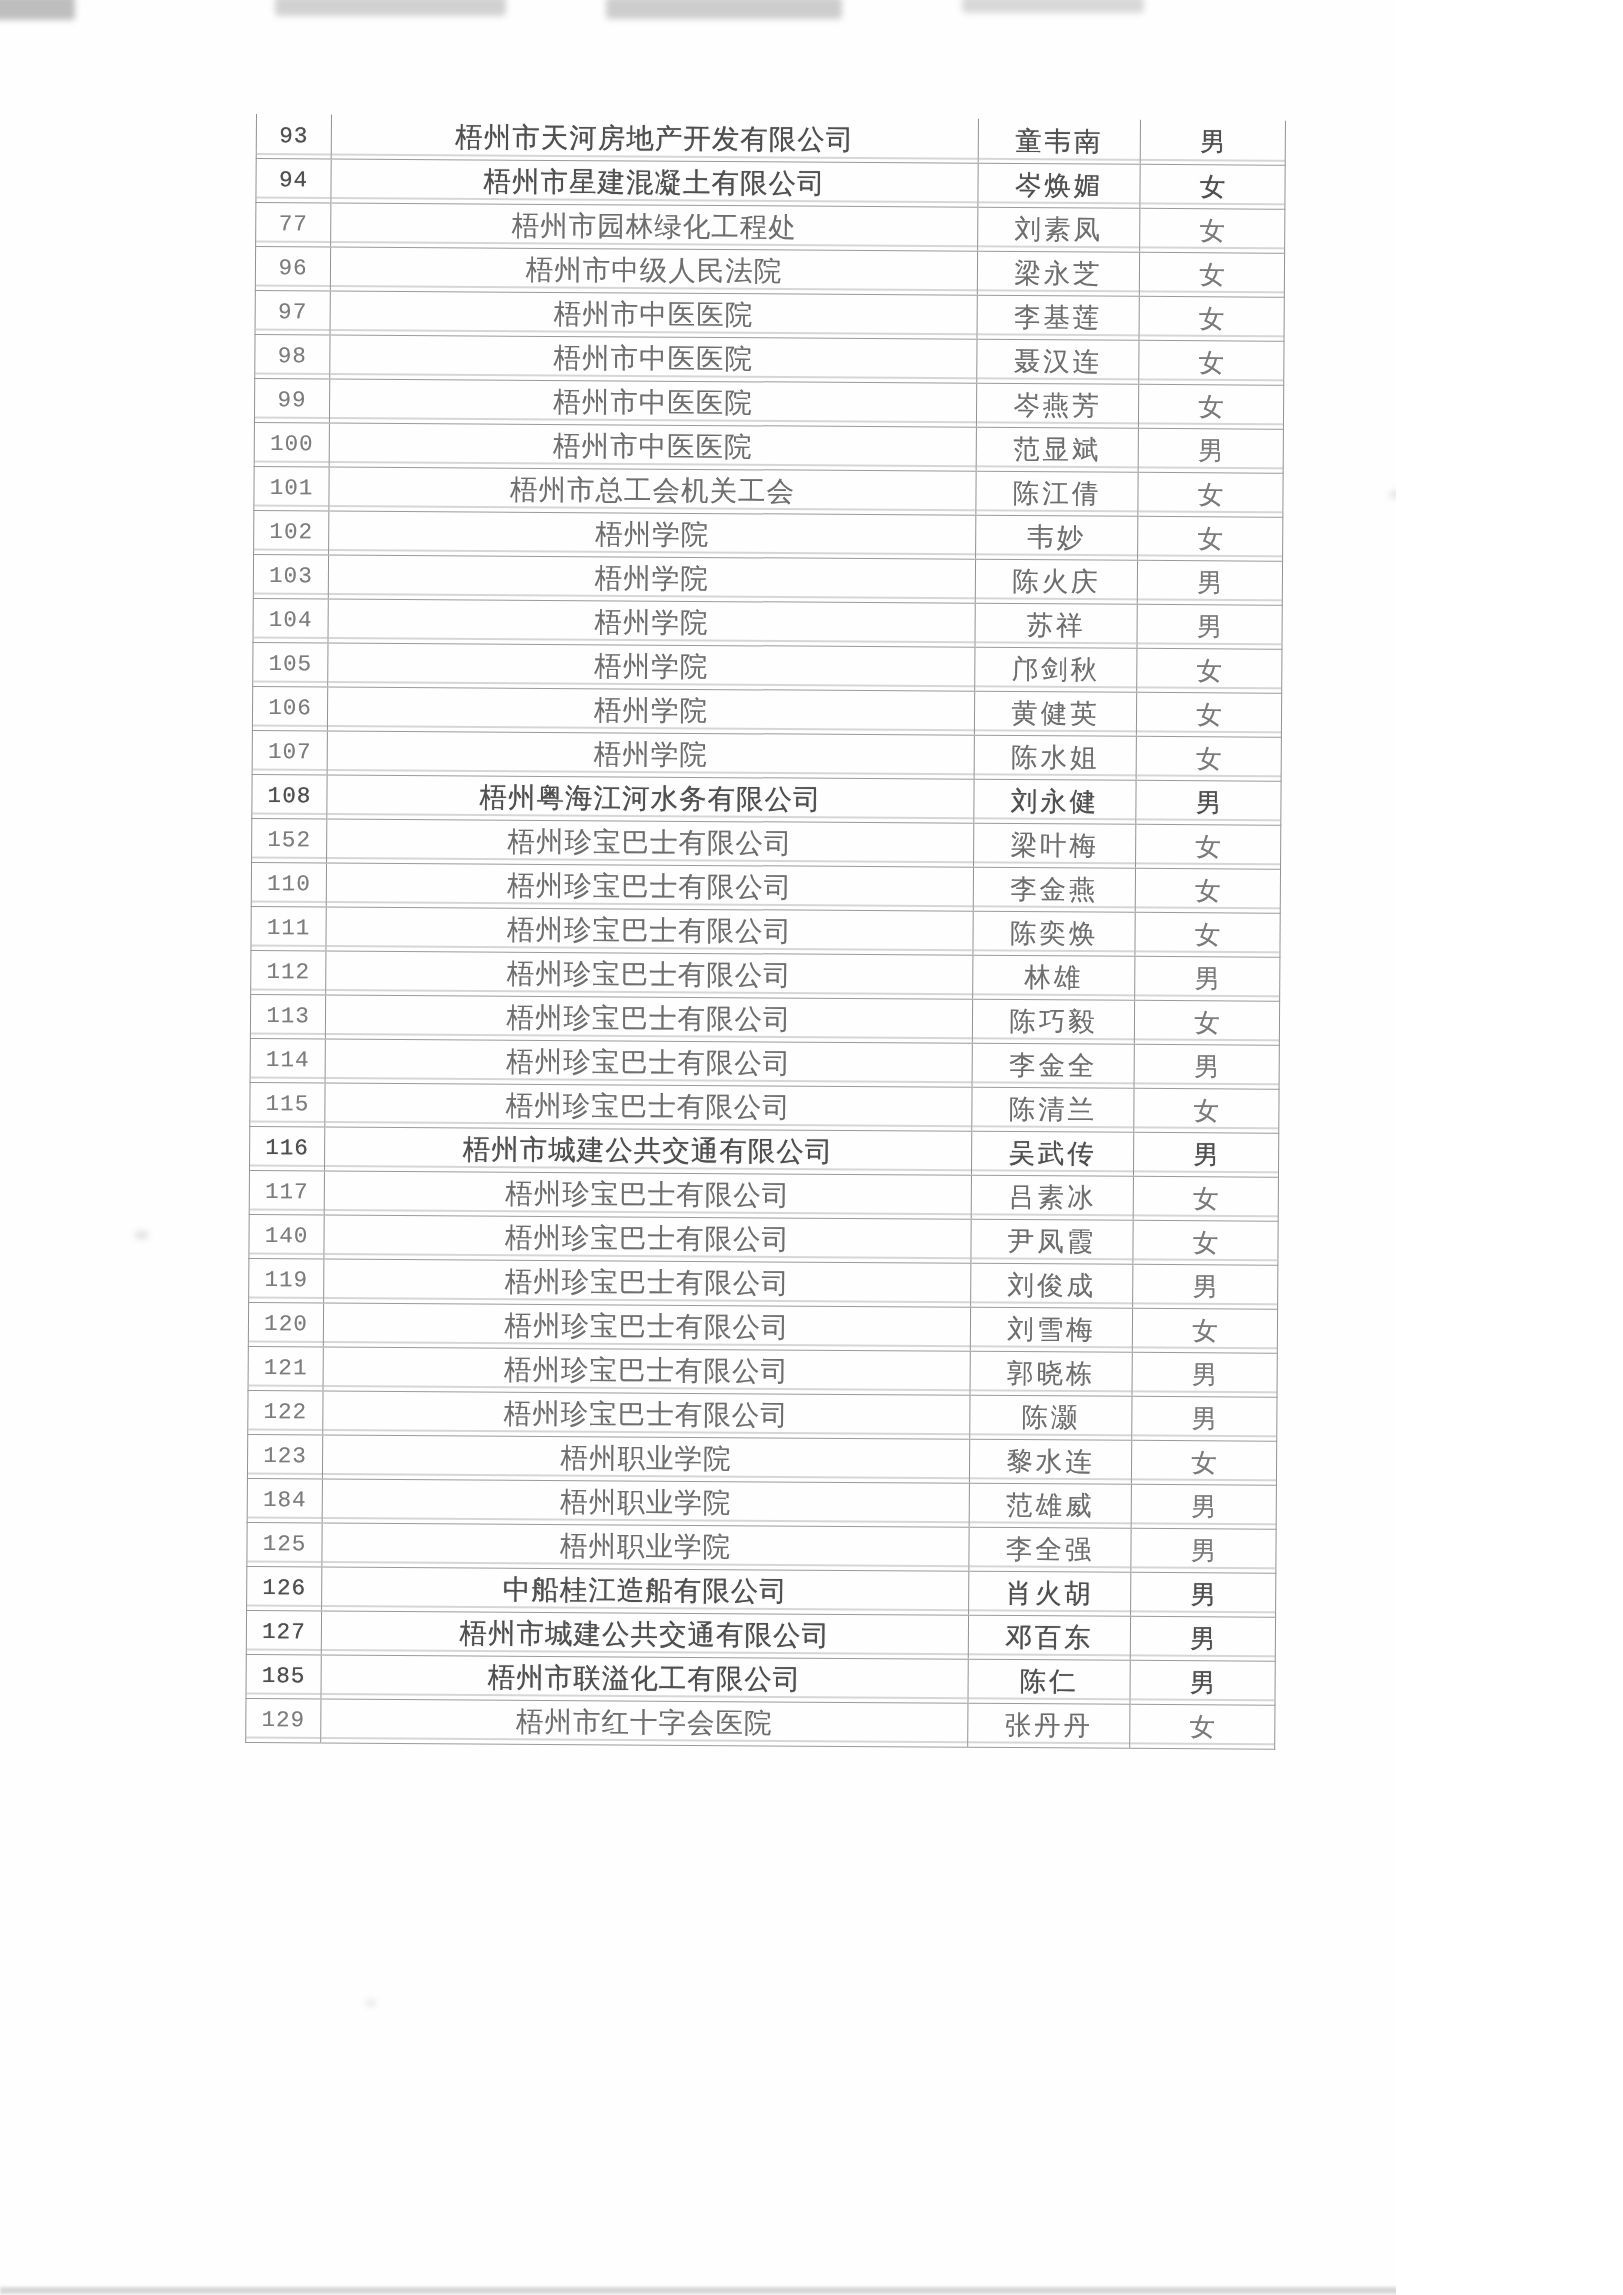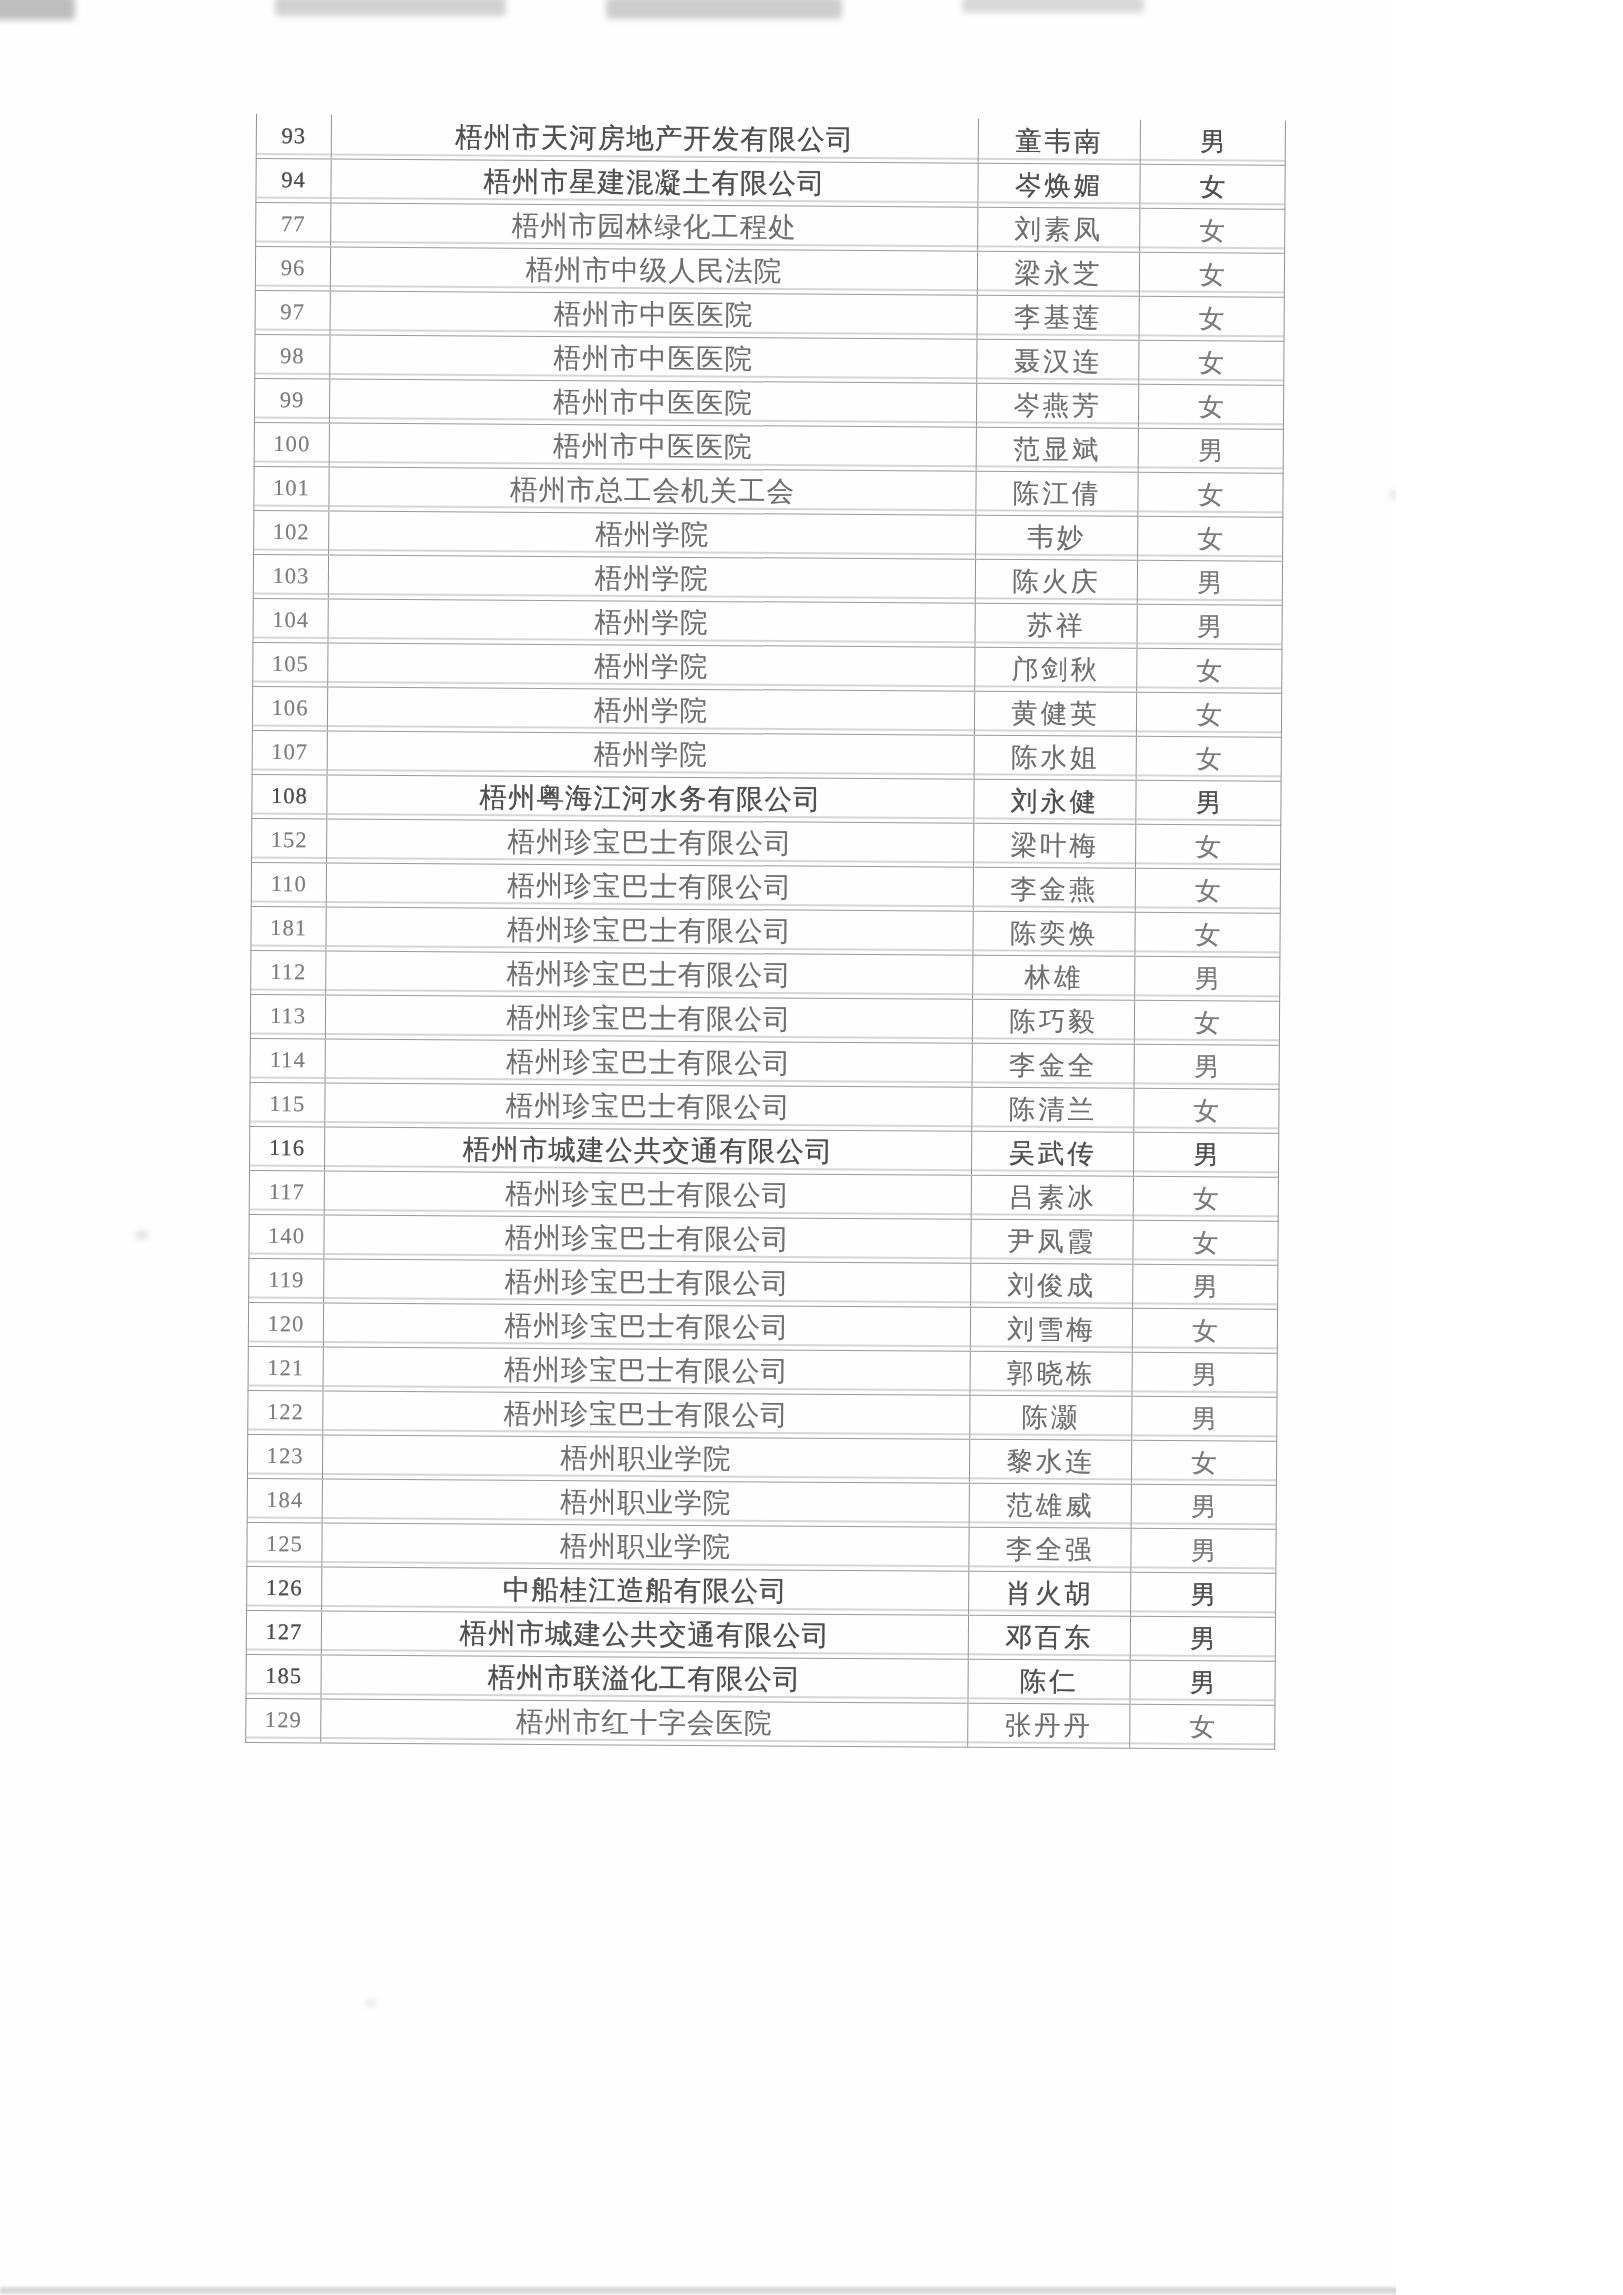--- a/index.html
+++ b/index.html
@@ -6,21 +6,21 @@
     margin: 0;
     padding: 0;
     background: #ffffff;
   }
   .page {
     position: relative;
     width: 1396px;
     height: 2295px;
     background: #fefefe;
     overflow: hidden;
-    font-family: Liberation Serif, serif;
+    font-family: Liberation Mono, monospace;
   }
 
   
   table.roster {
     position: absolute;
     left: 256px;
     top: 114px;
     width: 1030px;
     border-collapse: collapse;
     table-layout: fixed;
@@ -200,21 +200,21 @@
     <td class="col-name">梁叶梅</td>
     <td class="col-gender">女</td>
   </tr>
         <tr>
     <td class="col-no">110</td>
     <td class="col-company">梧州珍宝巴士有限公司</td>
     <td class="col-name">李金燕</td>
     <td class="col-gender">女</td>
   </tr>
         <tr>
-    <td class="col-no">181</td>
+    <td class="col-no">111</td>
     <td class="col-company">梧州珍宝巴士有限公司</td>
     <td class="col-name">陈奕焕</td>
     <td class="col-gender">女</td>
   </tr>
         <tr>
     <td class="col-no">112</td>
     <td class="col-company">梧州珍宝巴士有限公司</td>
     <td class="col-name">林雄</td>
     <td class="col-gender">男</td>
   </tr>

